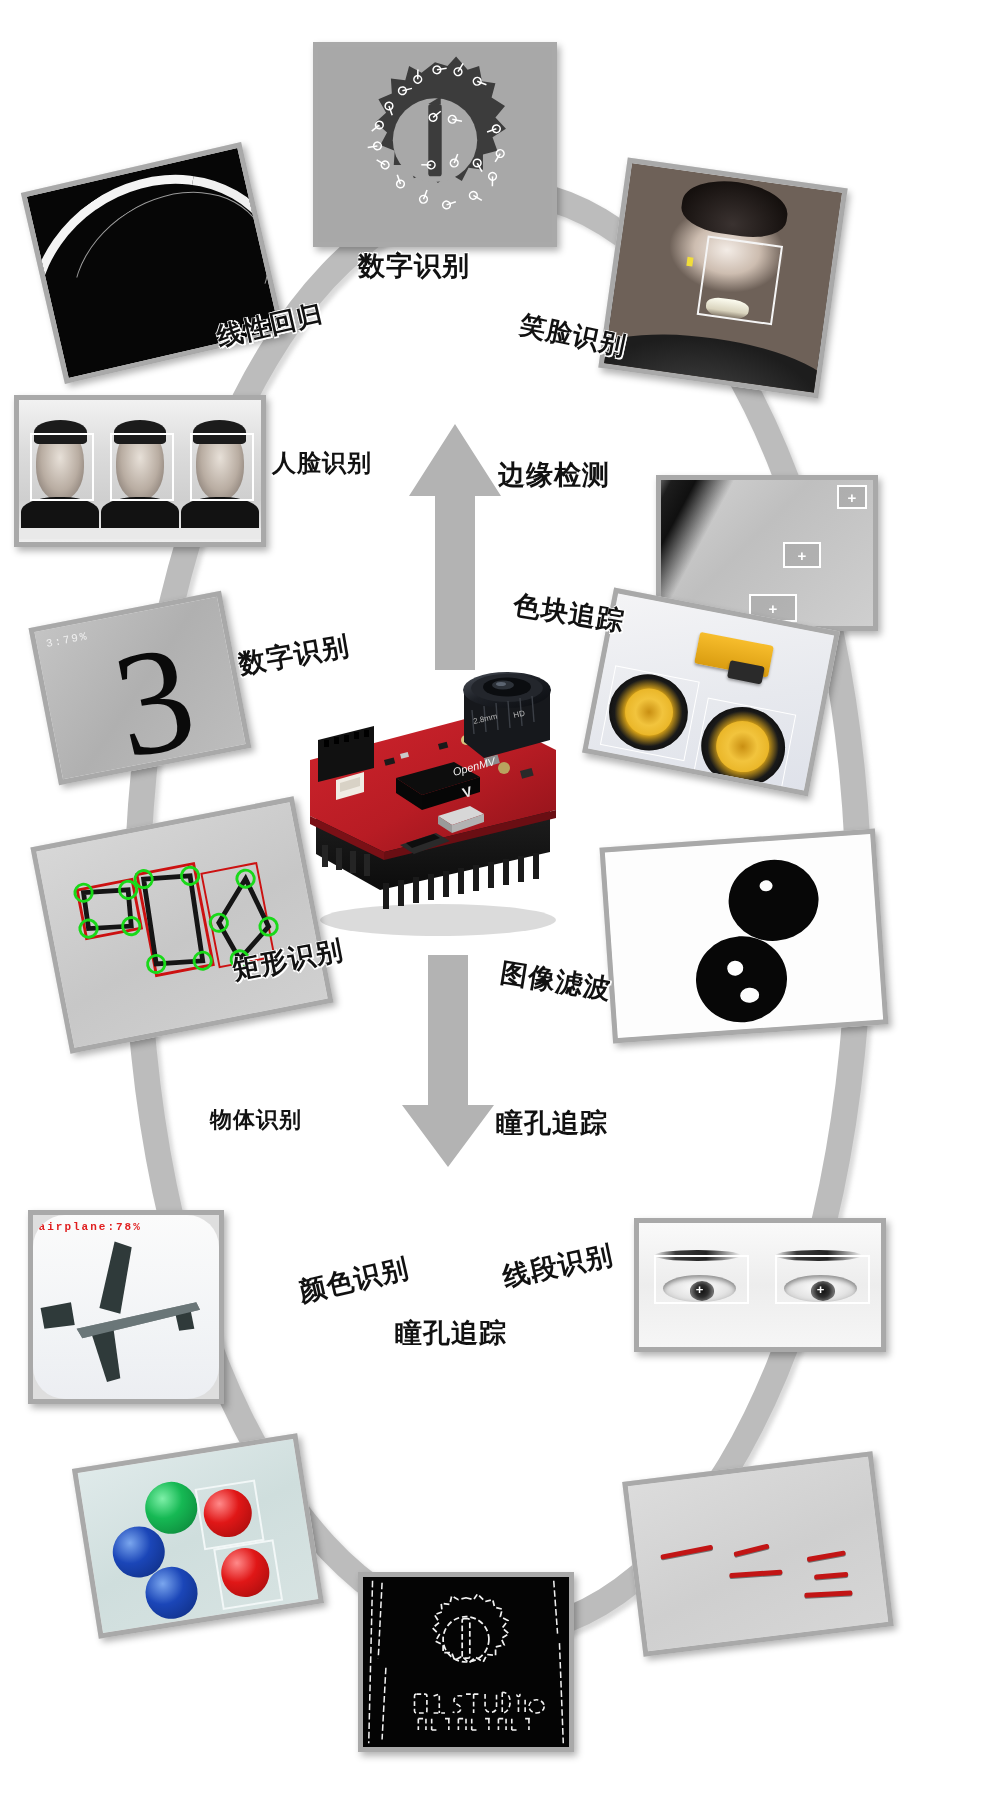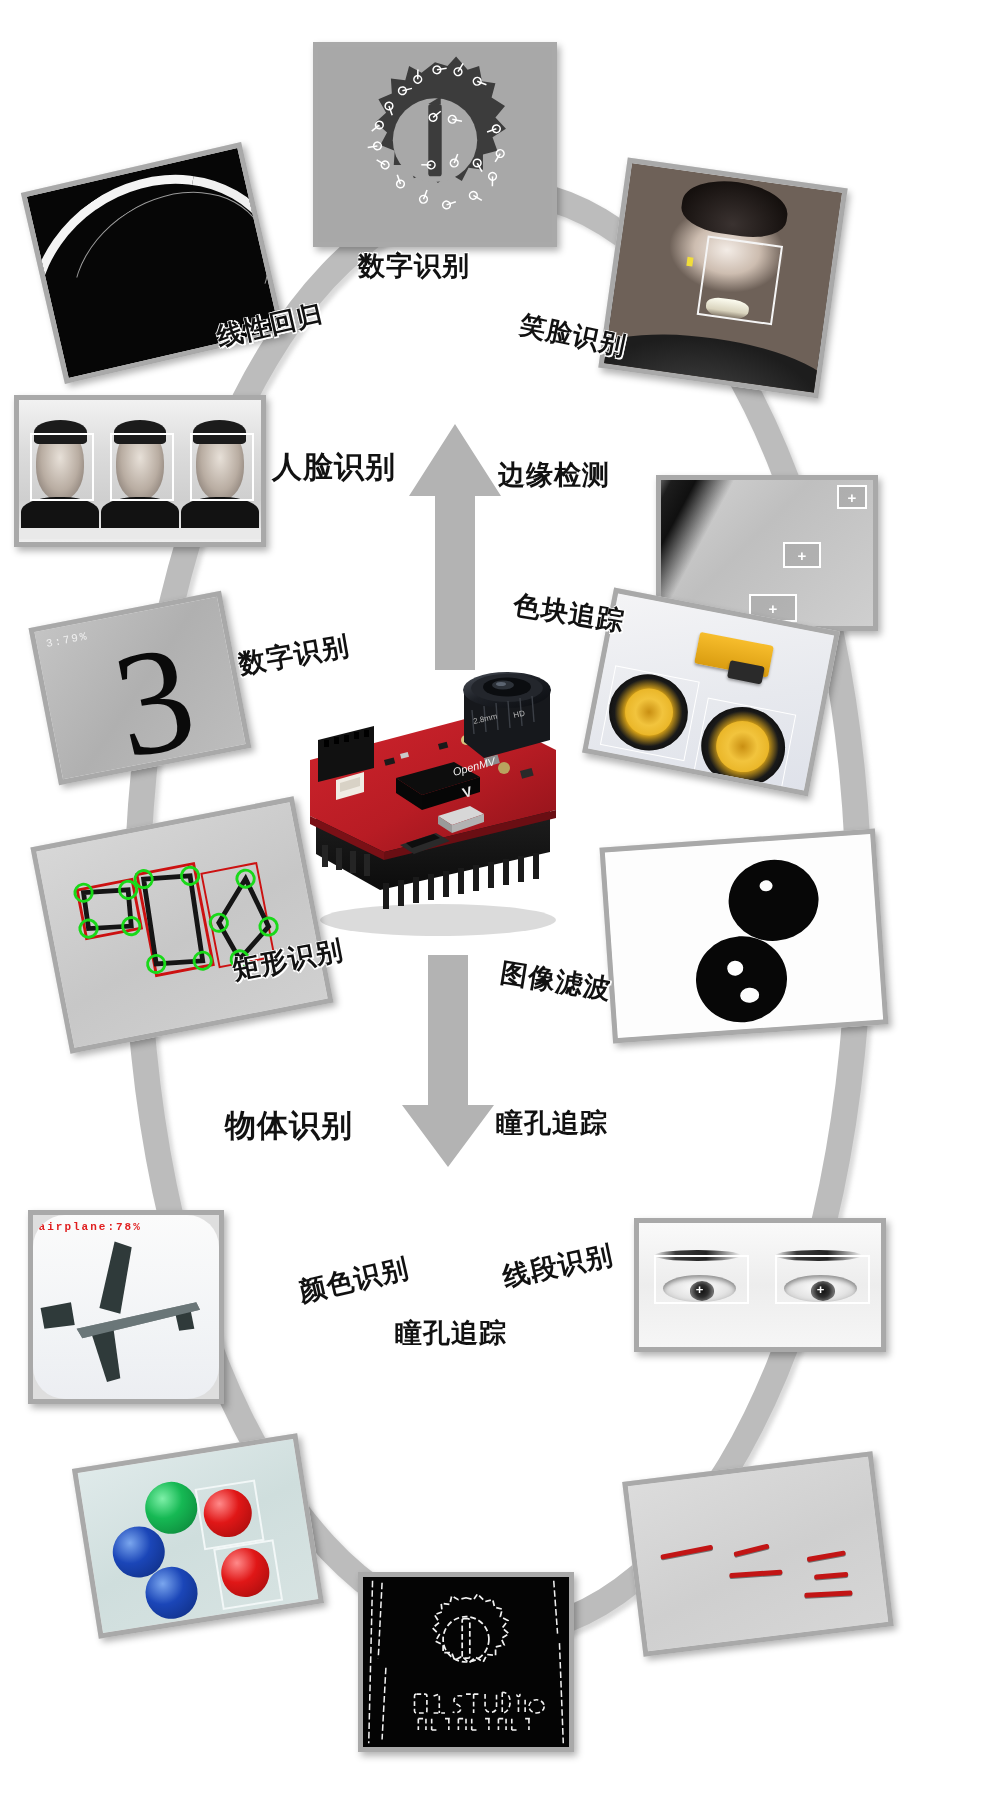--- a/index.html
+++ b/index.html
@@ -662,33 +662,33 @@
       </svg>
     </div>
   </div>
 
   <div class="label" style="left:358px;top:248px;font-size:27px;">数字识别</div>
 
   <div class="label" style="left:216px;top:308px;font-size:26px;transform:rotate(-13deg);">线性回归</div>
 
   <div class="label" style="left:519px;top:318px;font-size:26px;transform:rotate(12deg);">笑脸识别</div>
 
-  <div class="label" style="left:272px;top:447px;font-size:30px;">人脸识别</div>
+  <div class="label" style="left:272px;top:447px;font-size:24px;">人脸识别</div>
 
   <div class="label" style="left:498px;top:457px;font-size:27px;">边缘检测</div>
 
   <div class="label" style="left:238px;top:637px;font-size:27px;transform:rotate(-10deg);">数字识别</div>
 
   <div class="label" style="left:513px;top:595px;font-size:27px;transform:rotate(9deg);">色块追踪</div>
 
   <div class="label" style="left:232px;top:942px;font-size:27px;transform:rotate(-11deg);">矩形识别</div>
 
   <div class="label" style="left:500px;top:963px;font-size:27px;transform:rotate(9deg);">图像滤波</div>
 
-  <div class="label" style="left:210px;top:1105px;font-size:31px;margin-left:15px;">物体识别</div>
+  <div class="label" style="left:210px;top:1105px;font-size:22px;">物体识别</div>
 
   <div class="label" style="left:496px;top:1105px;font-size:27px;">瞳孔追踪</div>
 
   <div class="label" style="left:298px;top:1262px;font-size:27px;transform:rotate(-13deg);">颜色识别</div>
 
   <div class="label" style="left:502px;top:1248px;font-size:27px;transform:rotate(-12deg);">线段识别</div>
 
   <div class="label" style="left:395px;top:1315px;font-size:27px;">瞳孔追踪</div>
 
 </div>

